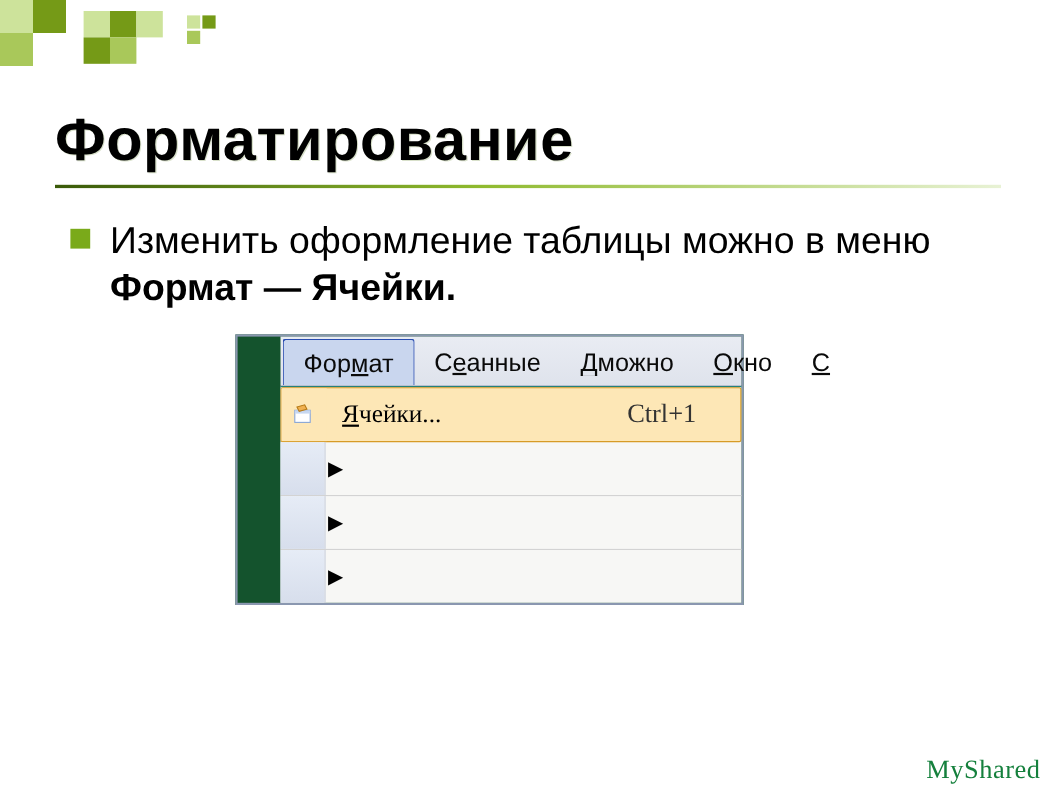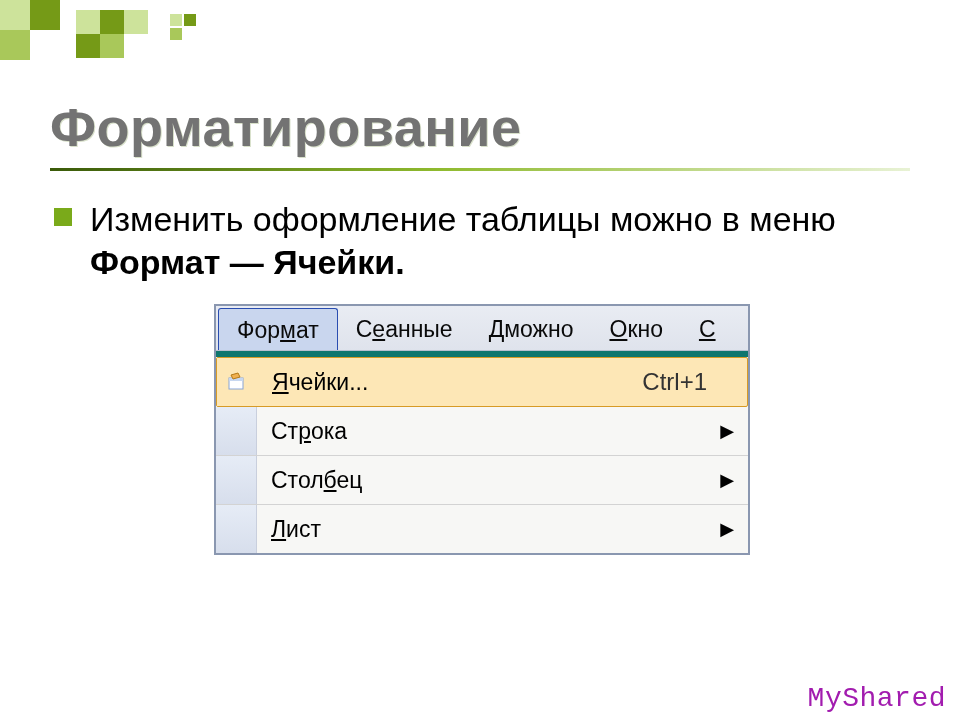--- a/index.html
+++ b/index.html
@@ -40,28 +40,28 @@
     height: 3px;
     background: linear-gradient(to right, #3a5a09 0%, #8fba2e 45%, #e8f2d5 100%);
   }
 
   .title {
     position: absolute;
     left: 50px;
     top: 96px;
     font-size: 54px;
     font-weight: bold;
-    color: #737373;
+    color: #000000;
     letter-spacing: 0.5px;
     text-shadow: 1px 1px 0 #6d8b3a44;
   }
 
   .bullet-row {
     position: absolute;
-    left: 54px;
+    left: 64px;
     top: 198px;
     display: flex;
     align-items: flex-start;
     width: 820px;
   }
   .bullet-row .bullet {
     width: 18px;
     height: 18px;
     background: #7aaa1a;
     margin-top: 10px;
@@ -73,25 +73,26 @@
     line-height: 1.25;
     color: #000;
   }
   .bullet-row .text .b { font-weight: bold; }
 
   
   .shot {
     position: absolute;
     left: 214px;
     top: 304px;
-    width: 536px;
+    width: 462px;
     border: 2px solid #8a97b0;
     background: #14532d;
     box-sizing: border-box;
     font-family: Tahoma, Arial, sans-serif;
+    padding-left: 39px;
   }
 
   
   .menubar {
     display: flex;
     align-items: stretch;
     background: linear-gradient(#e9ecf3, #dfe3ec);
     border-bottom: 1px solid #b9bfcf;
     height: 44px;
     font-size: 23px;
@@ -110,21 +111,22 @@
     border-bottom: none;
     margin-top: 2px;
     margin-left: 2px;
     border-radius: 3px 3px 0 0;
   }
   .menubar .mitem .ul { text-decoration: underline; }
 
   
   .dropdown {
     background: #f7f7f5;
-    border-top: 6px solid #0f766e;
+    border-top: 1px solid #0f766e;
+    font-family: Liberation Serif, serif;
   }
   .dd-row {
     display: flex;
     align-items: center;
     height: 48px;
     font-size: 23px;
     border-bottom: 1px solid #d3d3d3;
     padding-right: 14px;
   }
   .dd-row:last-child { border-bottom: none; }
@@ -162,23 +164,23 @@
   }
   .dd-row.highlight .dd-icon {
     background: #fde7b6;
     border-right-color: transparent;
   }
 
   .watermark {
     position: absolute;
     right: 14px;
     bottom: 6px;
-    font-size: 28px;
-    color: #a21caf;
-    font-family: Liberation Mono, monospace;
+    font-size: 24px;
+    color: #15803d;
+    font-family: Liberation Serif, serif;
     letter-spacing: 0.5px;
   }
 </style>
 </head>
 <body>
 
 <div class="deco">
   <div class="sq light" style="left:0;top:0;width:30px;height:30px;"></div>
   <div class="sq dark" style="left:30px;top:0;width:30px;height:30px;"></div>
   <div class="sq med" style="left:0;top:30px;width:30px;height:30px;"></div>
@@ -238,29 +240,26 @@
             <rect x="3" y="7" width="14" height="3" fill="#c7d7f0"></rect>
             <path d="M5 4 L12 2 L14 6 L7 8 Z" fill="#f0b050" stroke="#b57a17"></path>
           </svg>
         </div>
         <div class="dd-label"><span class="ul">Я</span><span>чейки...</span></div>
         <div class="dd-shortcut">Ctrl+1</div>
         <div class="dd-arrow"></div>
       </div>
       <div class="dd-row">
         <div class="dd-icon"></div>
-        <div class="dd-label"><span>Ст</span><span class="ul">р</span><span>ока</span></div>
         <div class="dd-arrow">▶</div>
       </div>
       <div class="dd-row">
         <div class="dd-icon"></div>
-        <div class="dd-label"><span>Стол</span><span class="ul">б</span><span>ец</span></div>
         <div class="dd-arrow">▶</div>
       </div>
       <div class="dd-row">
         <div class="dd-icon"></div>
-        <div class="dd-label"><span class="ul">Л</span><span>ист</span></div>
         <div class="dd-arrow">▶</div>
       </div>
     </div>
 </div>
 
 <div class="watermark">MyShared</div>
 
 </body></html>

